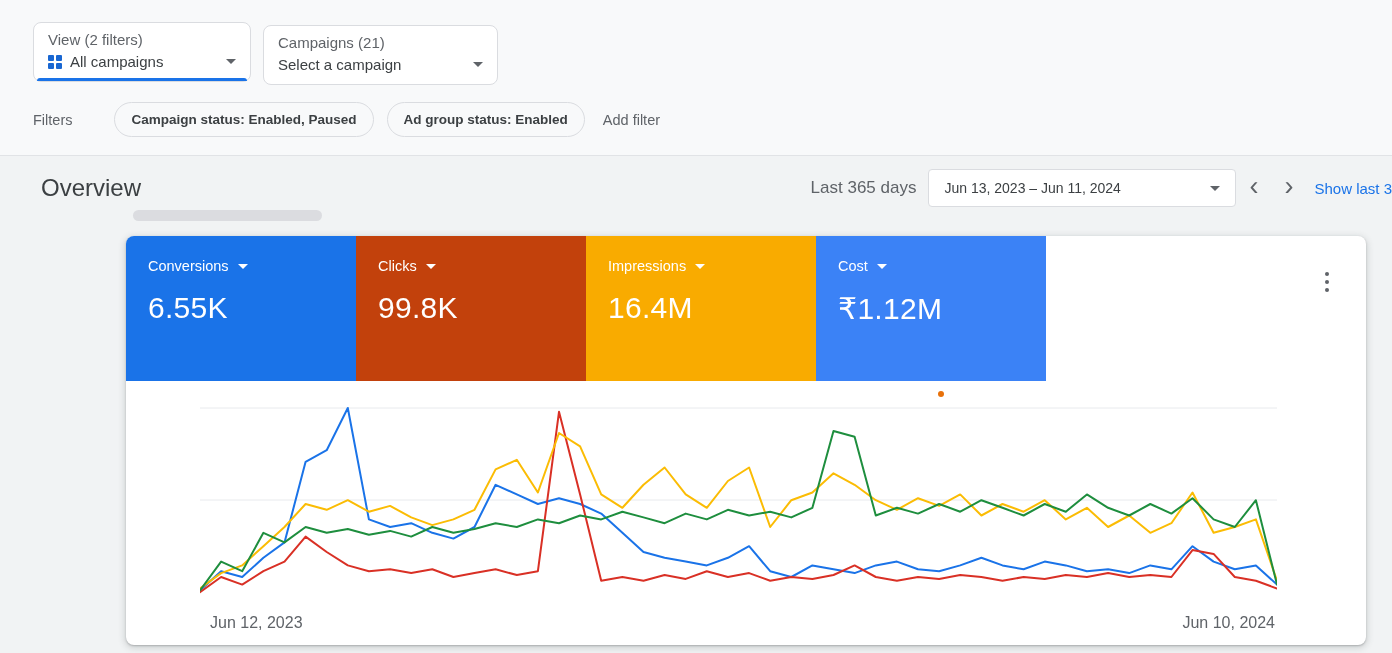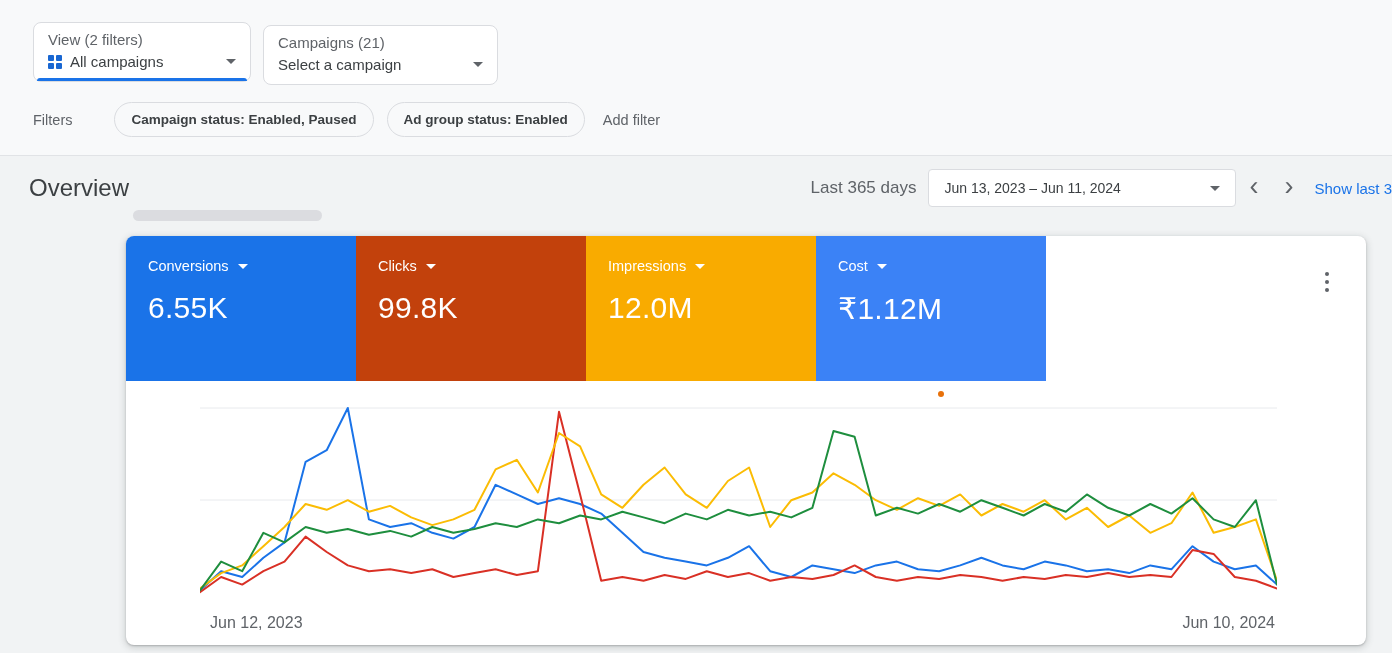--- a/index.html
+++ b/index.html
@@ -22,21 +22,21 @@
   .grid-icon { display:inline-block; width:14px; height:14px; flex:none; }
 
   
   .filters-row { display:flex; align-items:center; margin-top:17px; }
   .filters-label { font-size:14.5px; color:#5f6368; margin-right:42px; }
   .chip { border:1px solid #dadce0; border-radius:18px; padding:9px 16px; font-size:13.5px; font-weight:600; color:#3c4043; margin-right:13px; white-space:nowrap; background:transparent; }
   .add-filter { font-size:14.5px; color:#5f6368; margin-left:5px; }
 
   
   .content { position:relative; height:497px; }
-  .overview-row { display:flex; align-items:center; margin-top:10px; padding-left:29px; height:44px; }
+  .overview-row { display:flex; align-items:center; margin-top:10px; padding-left:41px; height:44px; }
   .page-title { font-size:24px; font-weight:400; color:#3c4043; }
   .date-controls { margin-left:auto; display:flex; align-items:center; }
   .range-label { font-size:17px; color:#5f6368; margin-right:12px; white-space:nowrap; }
   .date-box { width:308px; height:38px; background:#fff; border:1px solid #dadce0; border-radius:4px; display:flex; align-items:center; justify-content:space-between; padding:0 15px; font-size:14px; color:#3c4043; white-space:nowrap; }
   .chev { font-size:27px; color:#5f6368; line-height:1; padding:0 13px; user-select:none; margin-top:-3px; }
   .show-last { font-size:15px; font-weight:500; color:#1a73e8; margin-left:8px; white-space:nowrap; overflow:hidden; }
   .gray-remnant { position:absolute; left:133px; top:44px; width:189px; height:11px; background:#dbdce0; border-radius:8px; }
 
   
   .card { position:relative; margin:26px 26px 0 126px; width:1240px; height:409px; background:#fff; border-radius:8px;
@@ -130,21 +130,21 @@
             <span data-interactable="false">Clicks</span>
             <span class="caret white" data-interactable="false"></span>
           </div>
           <div class="metric-value" data-interactable="false">99.8K</div>
         </div>
         <div class="metric" data-interactable="true" style="background: rgb(249, 171, 0);">
           <div class="metric-head" data-interactable="false">
             <span data-interactable="false">Impressions</span>
             <span class="caret white" data-interactable="false"></span>
           </div>
-          <div class="metric-value" data-interactable="false">12.0M</div>
+          <div class="metric-value" data-interactable="false">16.4M</div>
         </div>
         <div class="metric" data-interactable="true" style="background: #3b82f6;">
           <div class="metric-head" data-interactable="false">
             <span data-interactable="false">Cost</span>
             <span class="caret white" data-interactable="false"></span>
           </div>
           <div class="metric-value" data-interactable="false">₹1.12M</div>
         </div>
       </div>
 

